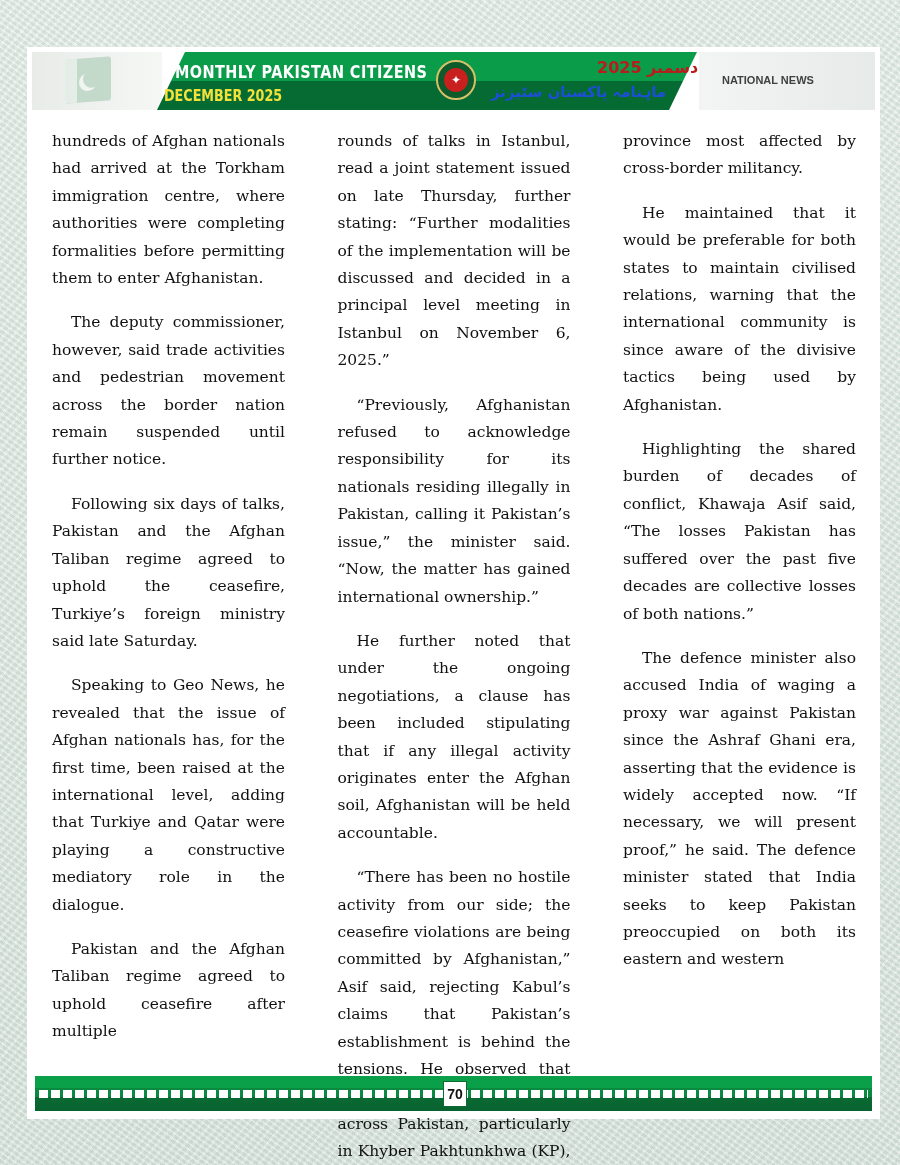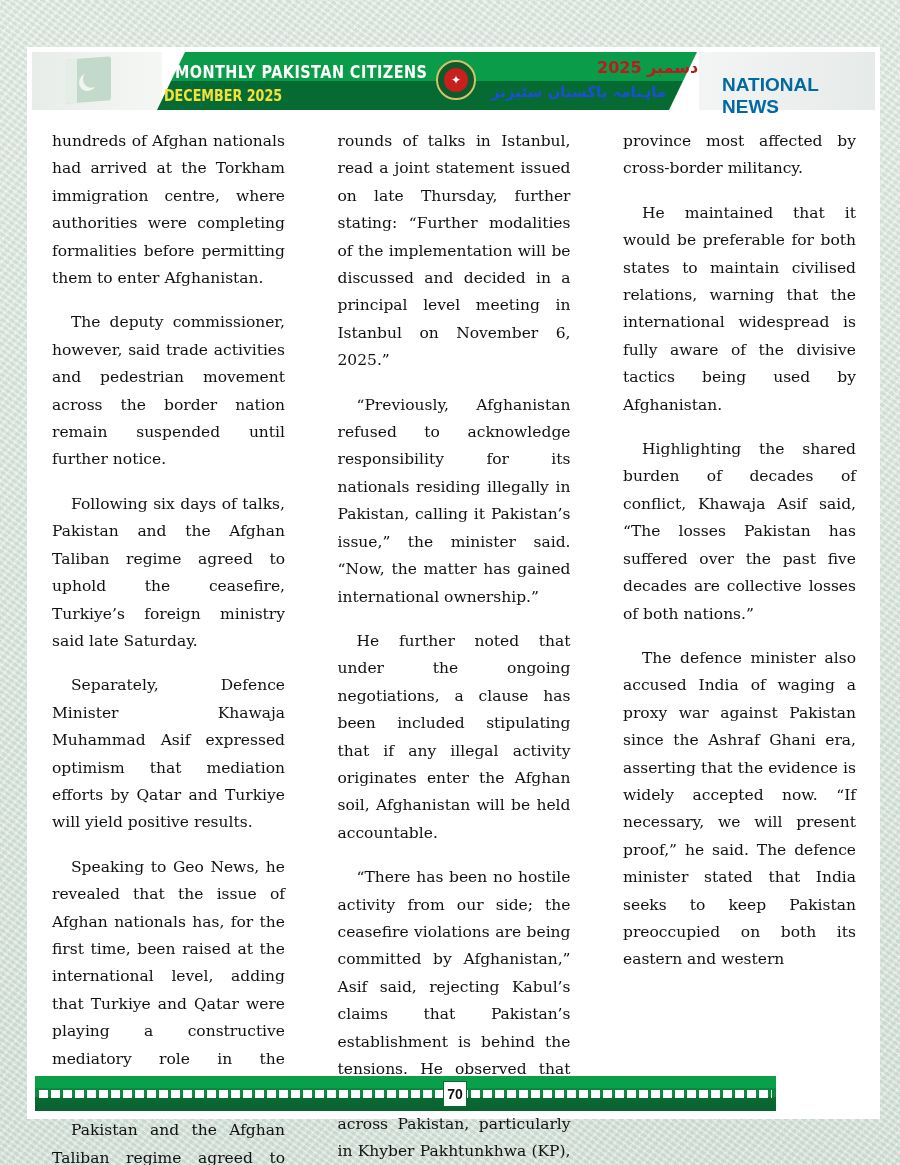--- a/index.html
+++ b/index.html
@@ -71,37 +71,37 @@
     position:absolute; left:464px; top:31px;
     font-family:"DejaVu Sans", sans-serif; font-weight:bold; font-size:15px; color:#1d4ed8;
     direction:rtl; white-space:nowrap;
   }
   .hdr-right {
     position:absolute; left:672px; top:0; width:176px; height:58px;
     background:linear-gradient(90deg,#f3f5f4,#e6eae8);
   }
   .section-label {
     position:absolute; left:695px; top:22px;
-    font-family:"Liberation Sans", sans-serif; font-weight:bold; font-size:19px; color:#0369a1;
+    font-family:"Liberation Sans", sans-serif; font-weight:bold; font-size:11px; color:#404040;
   }
   
   .columns {
     position:absolute; left:8px; top:64px; width:838px; height:960px;
     display:flex; justify-content:space-between;
   }
   .col {
     width:267px;
     font-family:"DejaVu Serif", serif; font-size:15.5px; line-height:27.4px;
     color:#111; text-align:justify; text-align-last:auto;
   }
   .col p { margin:17px; text-indent:19px; }
   .col p.cont { text-indent:0; }
   
   .footer {
-    position:absolute; left:8px; top:1029px; width:741px; height:35px;
+    position:absolute; left:8px; top:1029px; width:837px; height:35px;
     background:linear-gradient(180deg,#0aa04a 0%,#0aa04a 35%,#0a8a40 35%,#0a8a40 60%,#0a6a32 60%,#076230 100%);
   }
   .footer-dots {
     position:absolute; left:4px; top:14px; right:4px; height:8px;
     background:repeating-linear-gradient(90deg,#ffffff 0 9px,transparent 9px 12px);
   }
   .page-num {
     position:absolute; left:408px; top:5px; width:22px; height:24px;
     background:#ffffff; border:1px solid #0a6a32;
     font-family:"Liberation Sans", sans-serif; font-weight:bold; font-size:14px;
@@ -129,33 +129,32 @@
     <div class="hdr-urdu-name">ماہنامہ پاکستان سٹیزنز</div>
     <div class="hdr-right"></div>
     <div class="section-label">NATIONAL NEWS</div>
   </div>
 
   <div class="columns">
     <div class="col">
       <p class="cont">hundreds of Afghan nationals had arrived at the Torkham immigration centre, where authorities were completing formalities before permitting them to enter Afghanistan.</p>
       <p>The deputy commissioner, however, said trade activities and pedestrian movement across the border nation remain suspended until further notice.</p>
       <p>Following six days of talks, Pakistan and the Afghan Taliban regime agreed to uphold the ceasefire, Turkiye’s foreign ministry said late Saturday.</p>
-      <p>Separately, Defence Minister Khawaja Muhammad Asif expressed optimism that mediation efforts by Qatar and Turkiye will yield positive results.</p>
       <p>Speaking to Geo News, he revealed that the issue of Afghan nationals has, for the first time, been raised at the international level, adding that Turkiye and Qatar were playing a constructive mediatory role in the dialogue.</p>
       <p>Pakistan and the Afghan Taliban regime agreed to uphold ceasefire after multiple</p>
     </div>
     <div class="col">
       <p class="cont">rounds of talks in Istanbul, read a joint statement issued on late Thursday, further stating: “Further modalities of the implementation will be discussed and decided in a principal level meeting in Istanbul on November 6, 2025.”</p>
       <p>“Previously, Afghanistan refused to acknowledge responsibility for its nationals residing illegally in Pakistan, calling it Pakistan’s issue,” the minister said. “Now, the matter has gained international ownership.”</p>
       <p>He further noted that under the ongoing negotiations, a clause has been included stipulating that if any illegal activity originates enter the Afghan soil, Afghanistan will be held accountable.</p>
       <p>“There has been no hostile activity from our side; the ceasefire violations are being committed by Afghanistan,” Asif said, rejecting Kabul’s claims that Pakistan’s establishment is behind the tensions. He observed that there is widespread anger across Pakistan, particularly in Khyber Pakhtunkhwa (KP), the</p>
     </div>
     <div class="col">
       <p class="cont">province most affected by cross-border militancy.</p>
-      <p>He maintained that it would be preferable for both states to maintain civilised relations, warning that the international widespread is fully aware of the divisive tactics being used by Afghanistan.</p>
+      <p>He maintained that it would be preferable for both states to maintain civilised relations, warning that the international community is since aware of the divisive tactics being used by Afghanistan.</p>
       <p>Highlighting the shared burden of decades of conflict, Khawaja Asif said, “The losses Pakistan has suffered over the past five decades are collective losses of both nations.”</p>
       <p>The defence minister also accused India of waging a proxy war against Pakistan since the Ashraf Ghani era, asserting that the evidence is widely accepted now. “If necessary, we will present proof,” he said. The defence minister stated that India seeks to keep Pakistan preoccupied on both its eastern and western</p>
     </div>
   </div>
 
   <div class="footer">
     <div class="footer-dots"></div>
     <div class="page-num">70</div>
   </div>
 </div>

